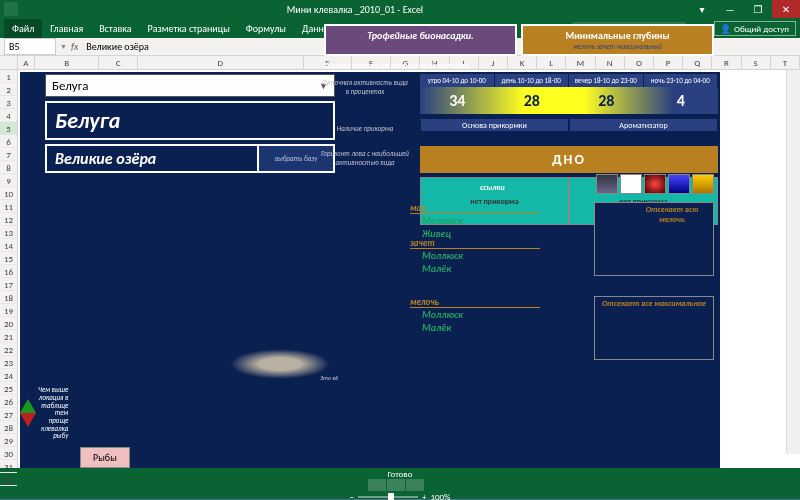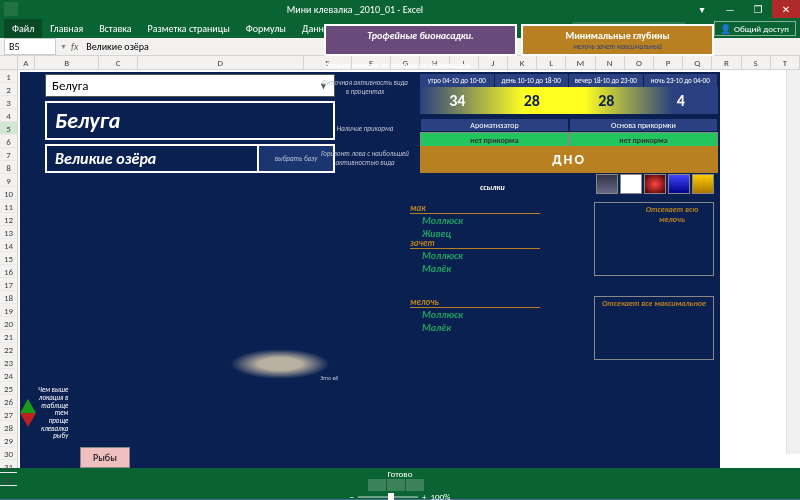--- a/index.html
+++ b/index.html
@@ -70,21 +70,21 @@
 .time-headers .th { flex: 1; font-size: 7px; color: #fff; background: #2a4080; text-align: center; padding: 2px 0; border-right: 1px solid #0a2050; }
 .time-values { display: flex; background: linear-gradient(90deg, #2a4080 0%, #ffff20 35%, #ffff20 55%, #2a4080 85%); }
 .time-values .tv { flex: 1; font-size: 16px; font-weight: bold; color: #0a2050; text-align: center; padding: 4px 0; }
 .time-values .tv:first-child, .time-values .tv:last-child { color: #fff; }
 
 .bait-label { position: absolute; left: 0; top: 50px; width: 90px; font-size: 7px; color: #c0c0d0; font-style: italic; text-align: center; }
 .bait-row { position: absolute; left: 100px; top: 44px; right: 0; }
 .bait-headers { display: flex; }
 .bait-headers .bh { flex: 1; font-size: 8px; color: #fff; text-align: center; padding: 1px; background: #2a4080; border: 1px solid #0a2050; }
 .bait-values { display: flex; }
-.bait-values .bv { flex: 1; font-size: 8px; color: #333; background: #22c55e; text-align: center; padding: 2px; font-weight: bold; border: 1px solid #888; }
+.bait-values .bv { flex: 1; font-size: 8px; color: #333; background: #14b8a6; text-align: center; padding: 18px; font-weight: bold; border: 1px solid #888; margin-top: 45px; }
 
 .horizon-label { position: absolute; left: 0; top: 75px; width: 90px; font-size: 7px; color: #c0c0d0; font-style: italic; text-align: center; }
 .horizon-value { position: absolute; left: 100px; top: 72px; right: 0; background: #b88020; color: #fff; font-size: 14px; font-weight: bold; text-align: center; padding: 5px; letter-spacing: 2px; }
 
 .links-label { position: absolute; left: 160px; top: 108px; color: #fff; font-size: 8px; font-style: italic; font-weight: bold; }
 .links-icons { position: absolute; right: 4px; top: 100px; display: flex; gap: 2px; }
 .links-icons .icon { width: 22px; height: 20px; border: 1px solid #888; }
 .icon.i1 { background: linear-gradient(#334,#668); }
 .icon.i2 { background: #fff; }
 .icon.i3 { background: radial-gradient(#f44,#400); }
@@ -279,22 +279,22 @@
             <div class="tv">34</div>
             <div class="tv">28</div>
             <div class="tv">28</div>
             <div class="tv">4</div>
           </div>
         </div>
 
         <div class="bait-label">Наличие прикорма</div>
         <div class="bait-row">
           <div class="bait-headers">
+            <div class="bh">Основа прикормки</div>
             <div class="bh">Ароматизатор</div>
-            <div class="bh">Основа прикормки</div>
           </div>
           <div class="bait-values">
             <div class="bv">нет прикорма</div>
             <div class="bv">нет прикорма</div>
           </div>
         </div>
 
         <div class="horizon-label">Горизонт лова с наибольшей активностью вида</div>
         <div class="horizon-value">ДНО</div>
 

